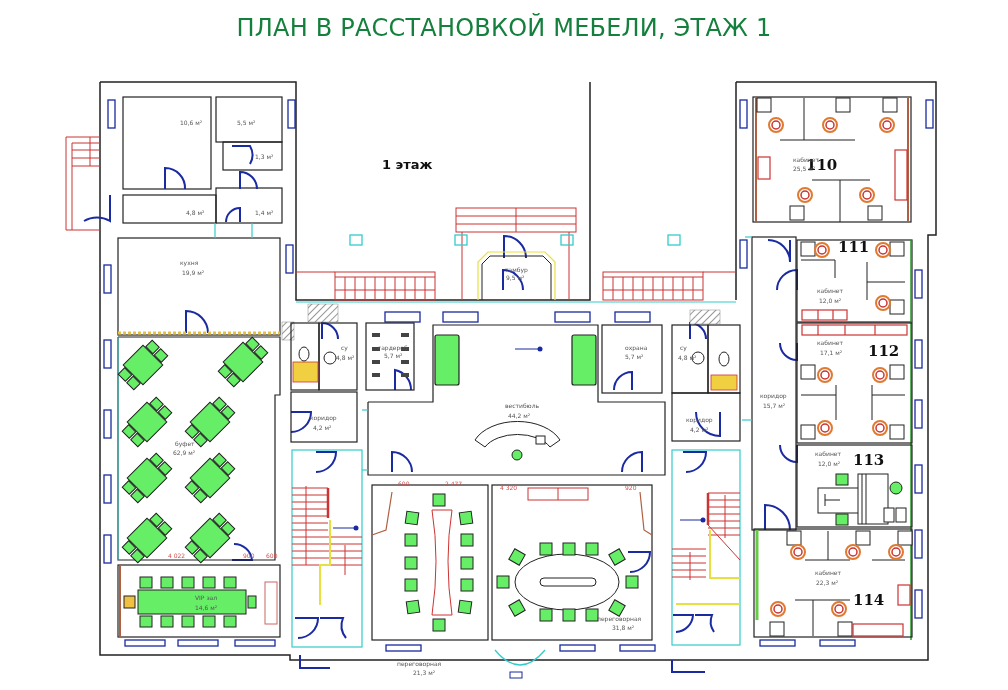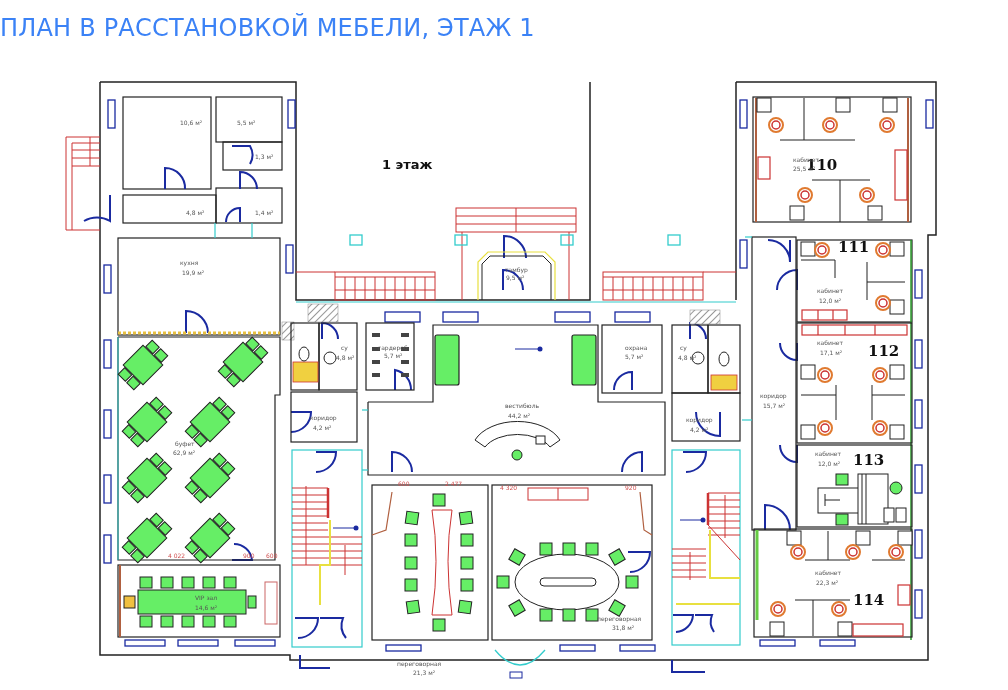--- a/index.html
+++ b/index.html
@@ -1,17 +1,17 @@
 <!DOCTYPE html>
 <html><head>
 <meta charset="utf-8">
 <style>
   html, body { margin:0; padding:0; background:#ffffff; }
   body { width:1008px; height:690px; position:relative; overflow:hidden; font-family:"Liberation Sans", sans-serif; }
-  .title { position:absolute; left:0; top:14px; width:1008px; font-family:"DejaVu Sans", sans-serif; font-size:24px; color:#3b82f6; letter-spacing:0.2px; }
+  .title { position:absolute; left:0; top:14px; width:1008px; text-align:center; font-family:"DejaVu Sans", sans-serif; font-size:24px; color:#15803d; letter-spacing:0.2px; }
   svg.plan { position:absolute; left:0; top:0; }
   .lbl { font-family:"DejaVu Sans", sans-serif; font-size:6px; fill:#555; }
   .num { font-family:"DejaVu Serif", serif; font-size:15px; font-weight:bold; fill:#111; }
   .floorlbl { font-family:"DejaVu Sans", sans-serif; font-size:13px; font-weight:bold; fill:#111; }
   .dim { font-family:"DejaVu Sans", sans-serif; font-size:6px; fill:#d05050; }
 </style>
 </head>
 <body>
 
 <div class="title">ПЛАН В РАССТАНОВКОЙ МЕБЕЛИ, ЭТАЖ 1</div>

